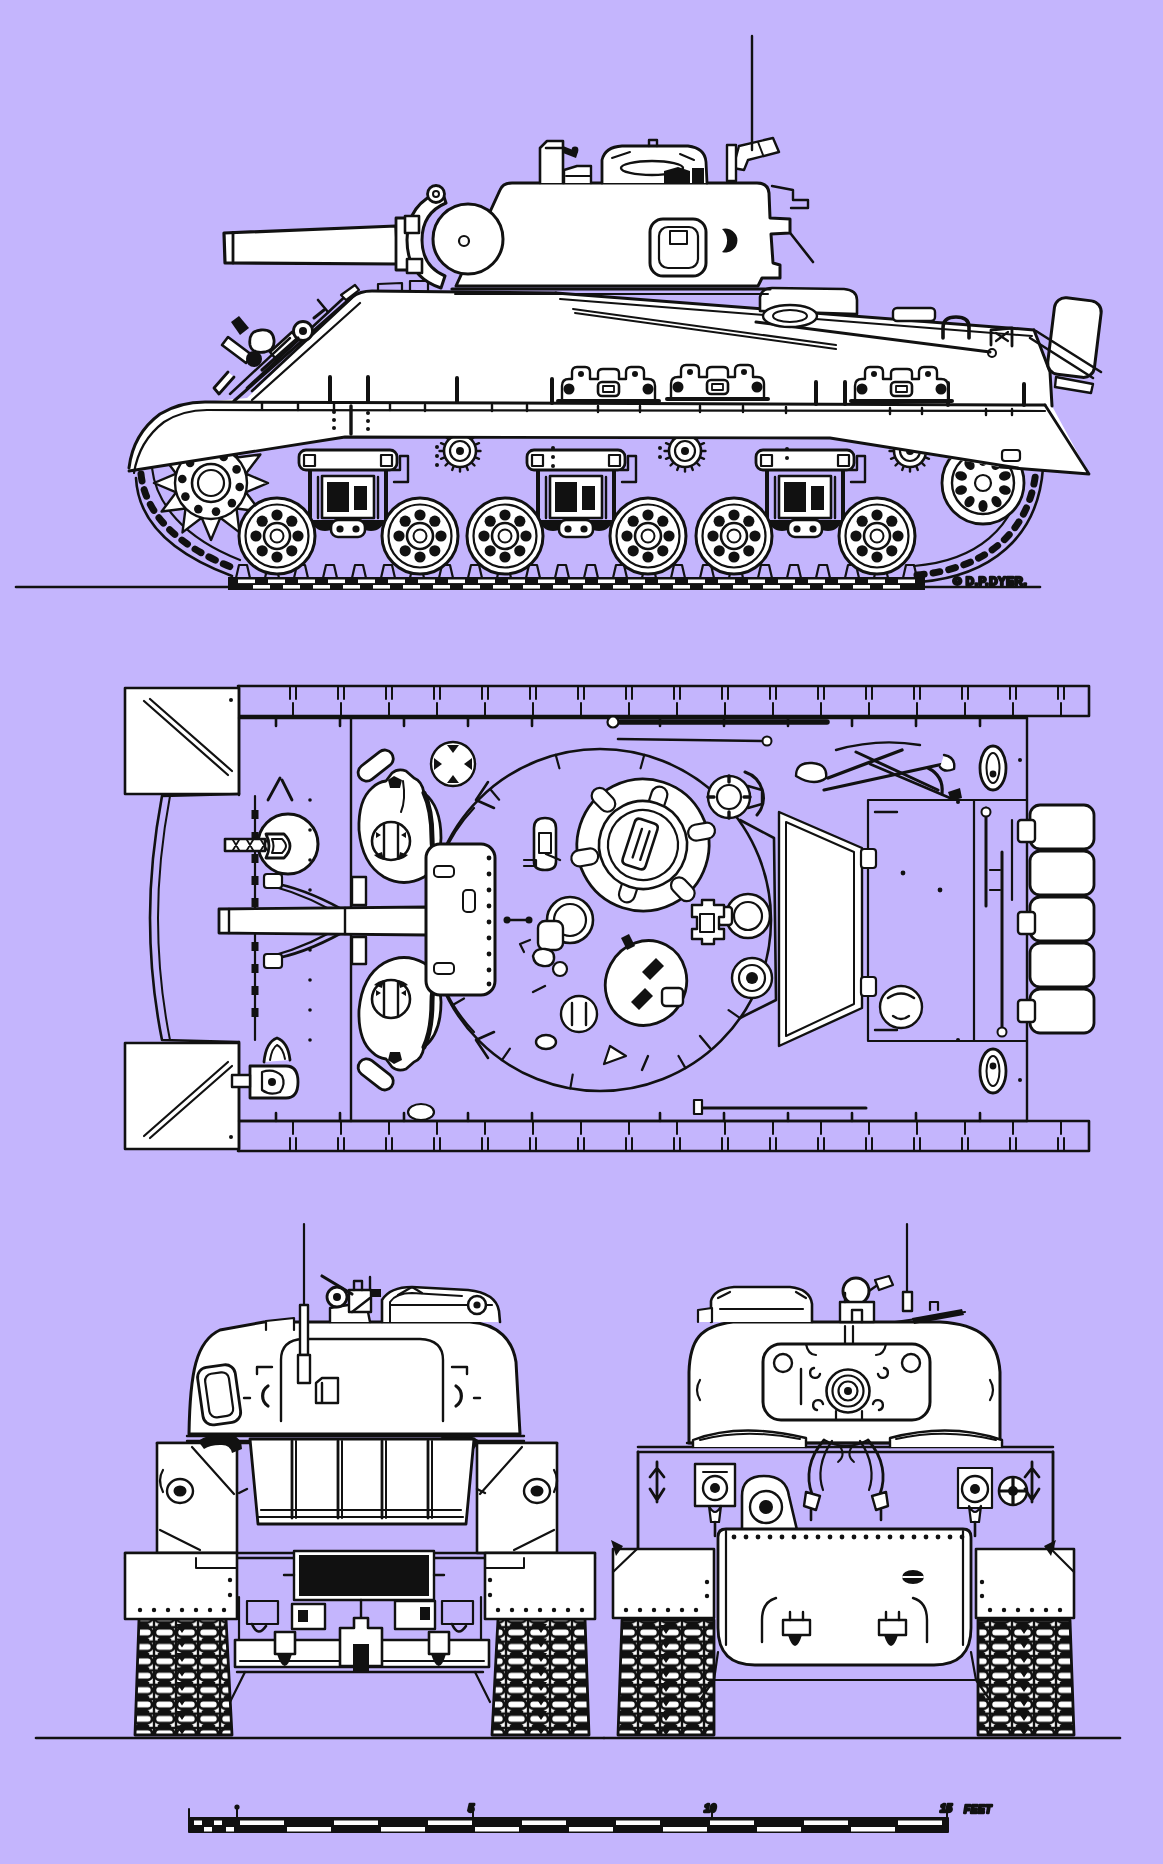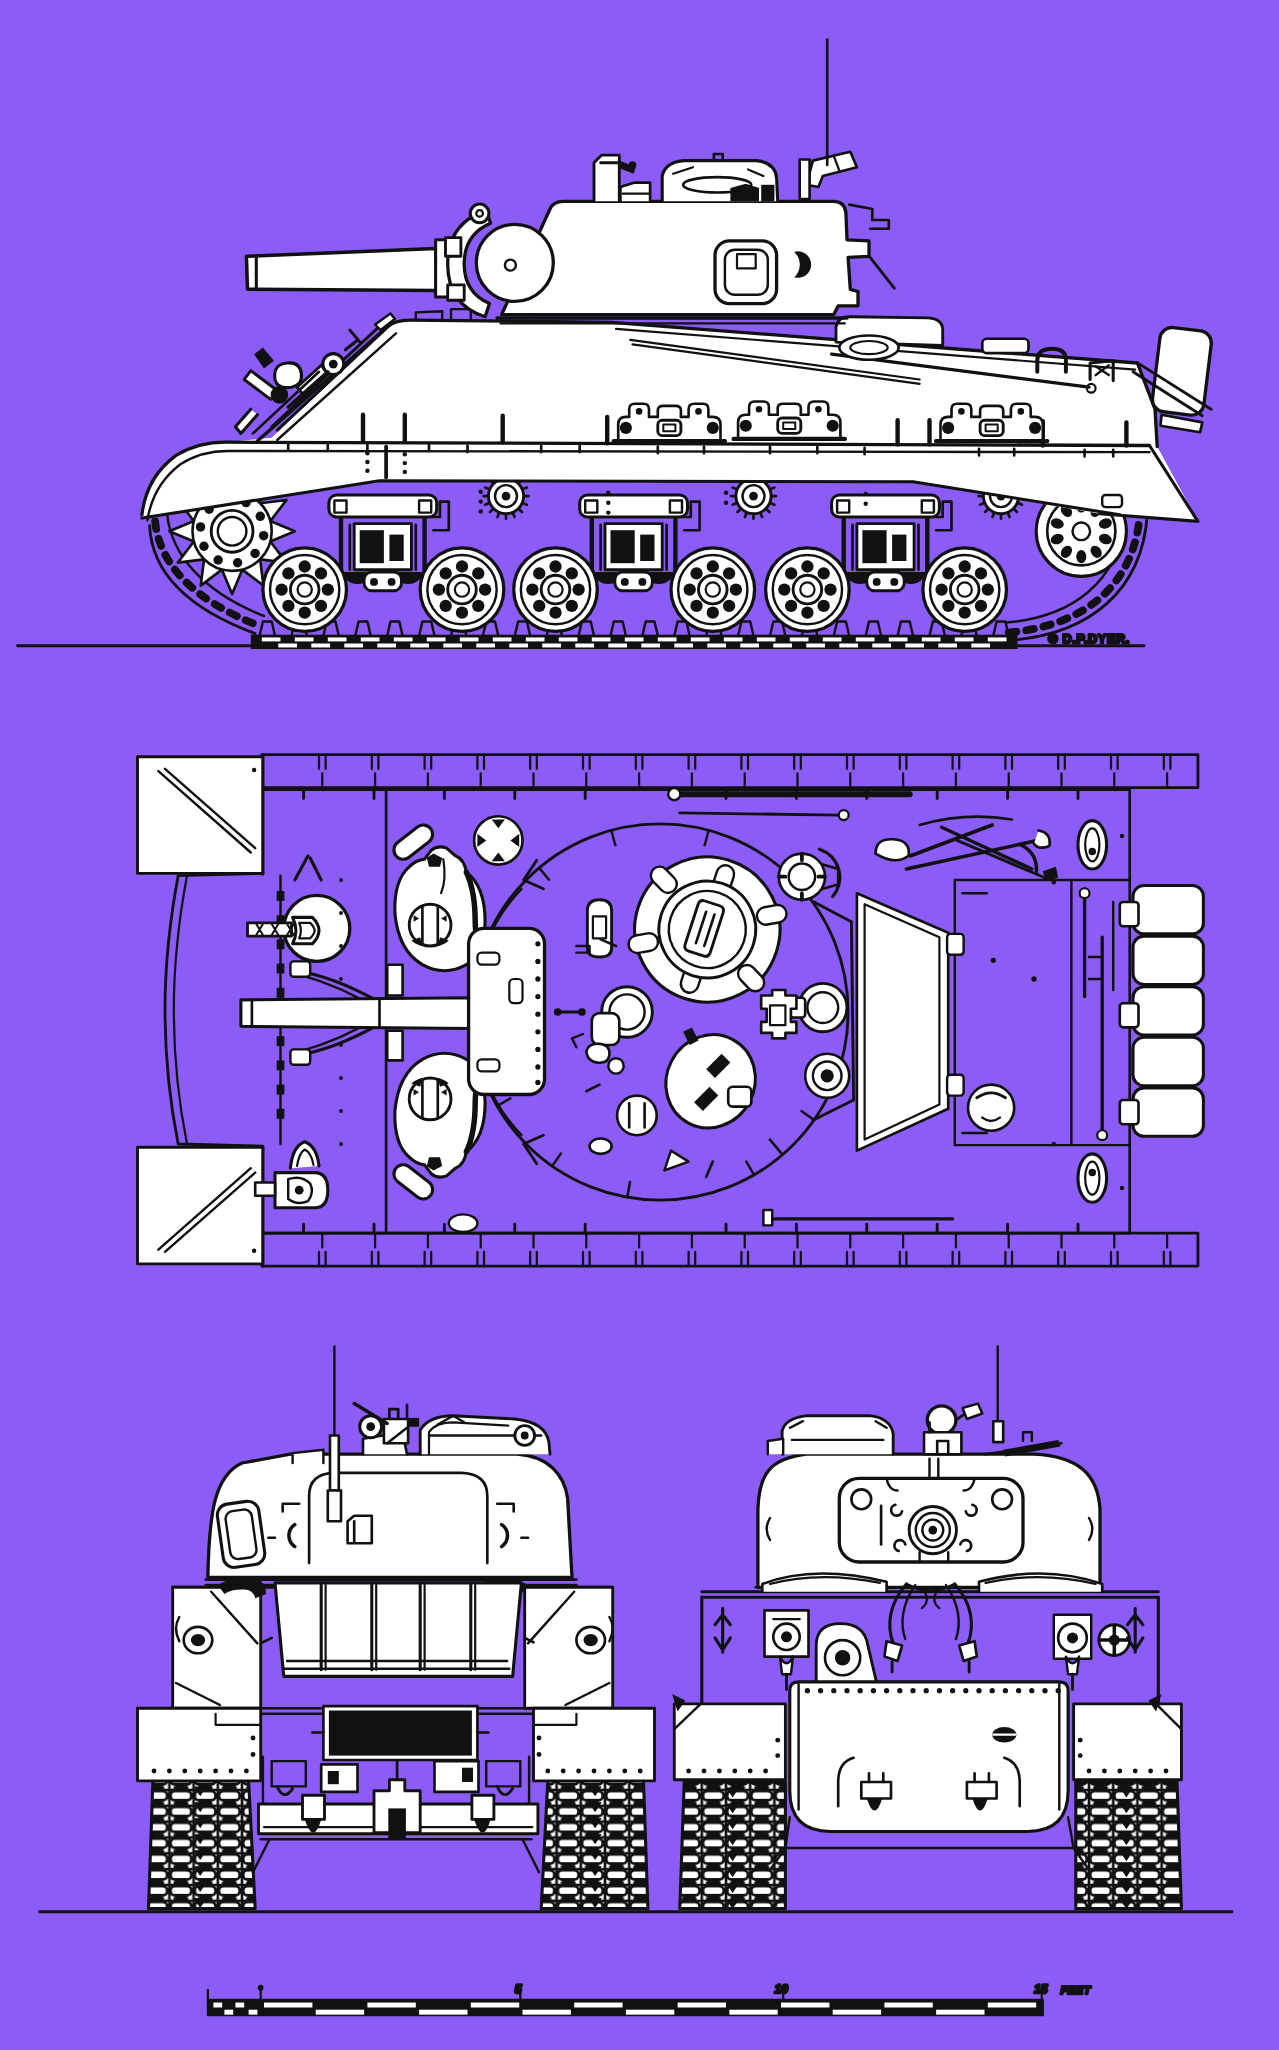--- a/index.html
+++ b/index.html
@@ -1,16 +1,16 @@
 <!DOCTYPE html>
 <html><head>
 <meta charset="utf-8">
 <style>
 html,body{margin:0;padding:0;background:#fff;}
-#page{width:1163px;height:1864px;position:relative;background:#8b5cf6;font-family:"Liberation Sans",sans-serif;}
+#page{width:1163px;height:1864px;position:relative;background:#c4b5fd;font-family:"Liberation Sans",sans-serif;}
 svg{position:absolute;top:0;left:0;}
 .t{fill:#111;font-family:"Liberation Sans",sans-serif;font-weight:bold;}
 </style>
 </head>
 <body>
 <div id="page">
 <svg width="1163" height="1864" viewBox="0 0 1163 1864" fill="none" stroke="#111" stroke-width="2.4" stroke-linejoin="round" stroke-linecap="round">
 <defs>
 <g id="roadwheel">
 <circle cx="0" cy="0" r="38" fill="#fff" stroke-width="3"></circle>

